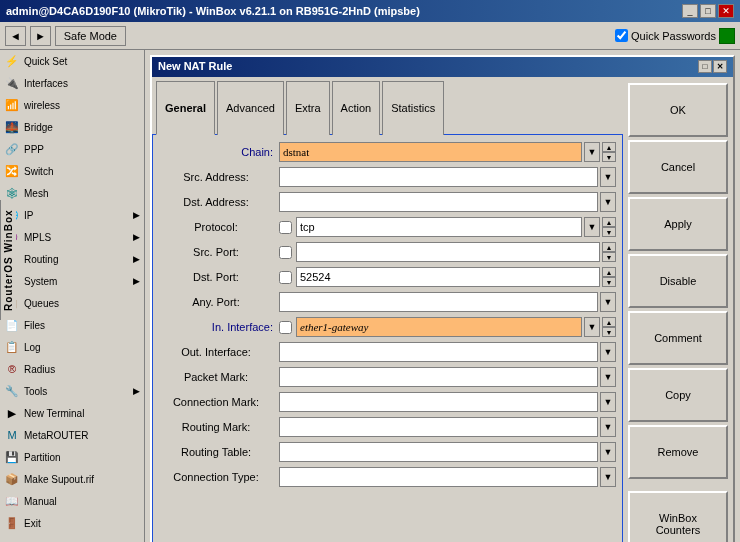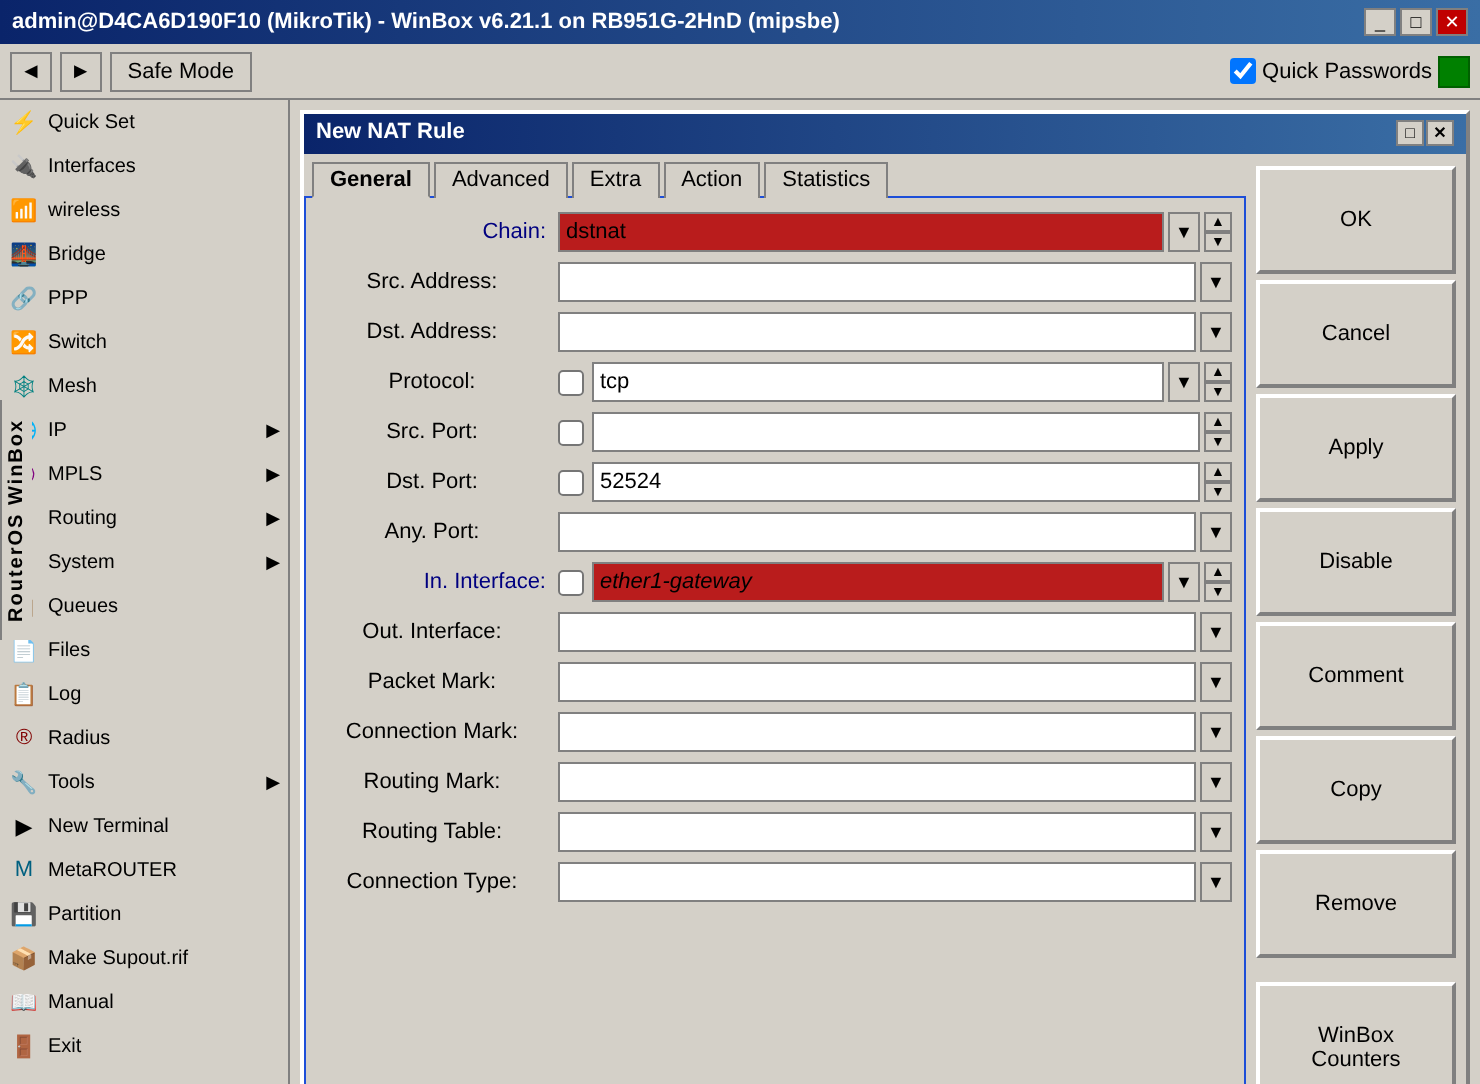--- a/index.html
+++ b/index.html
@@ -174,21 +174,21 @@
       display: flex;
       flex-direction: column;
     }
     .tab-bar {
       display: flex;
       padding: 3px 4px 0;
       gap: 2px;
       background: #d4d0c8;
     }
     .tab {
-      padding: 2px 8px;
+      padding: 20px 8px;
       background: #d4d0c8;
       border: 1px solid #808080;
       border-bottom: none;
       cursor: pointer;
       font-size: 11px;
       position: relative;
       top: 1px;
     }
     .tab.active {
       background: #d4d0c8;
@@ -232,21 +232,22 @@
     .form-input {
       border: 1px solid #808080;
       background: white;
       height: 20px;
       font-size: 11px;
       padding: 1px 3px;
       outline: none;
       flex: 1;
     }
     .form-input.highlight {
-      background: #b91c1c;
+      background: #fdba74;
+      font-family: Liberation Serif, serif;
     }
     .dropdown-btn {
       width: 16px;
       height: 20px;
       background: #d4d0c8;
       border: 1px solid #808080;
       display: flex;
       align-items: center;
       justify-content: center;
       cursor: pointer;

